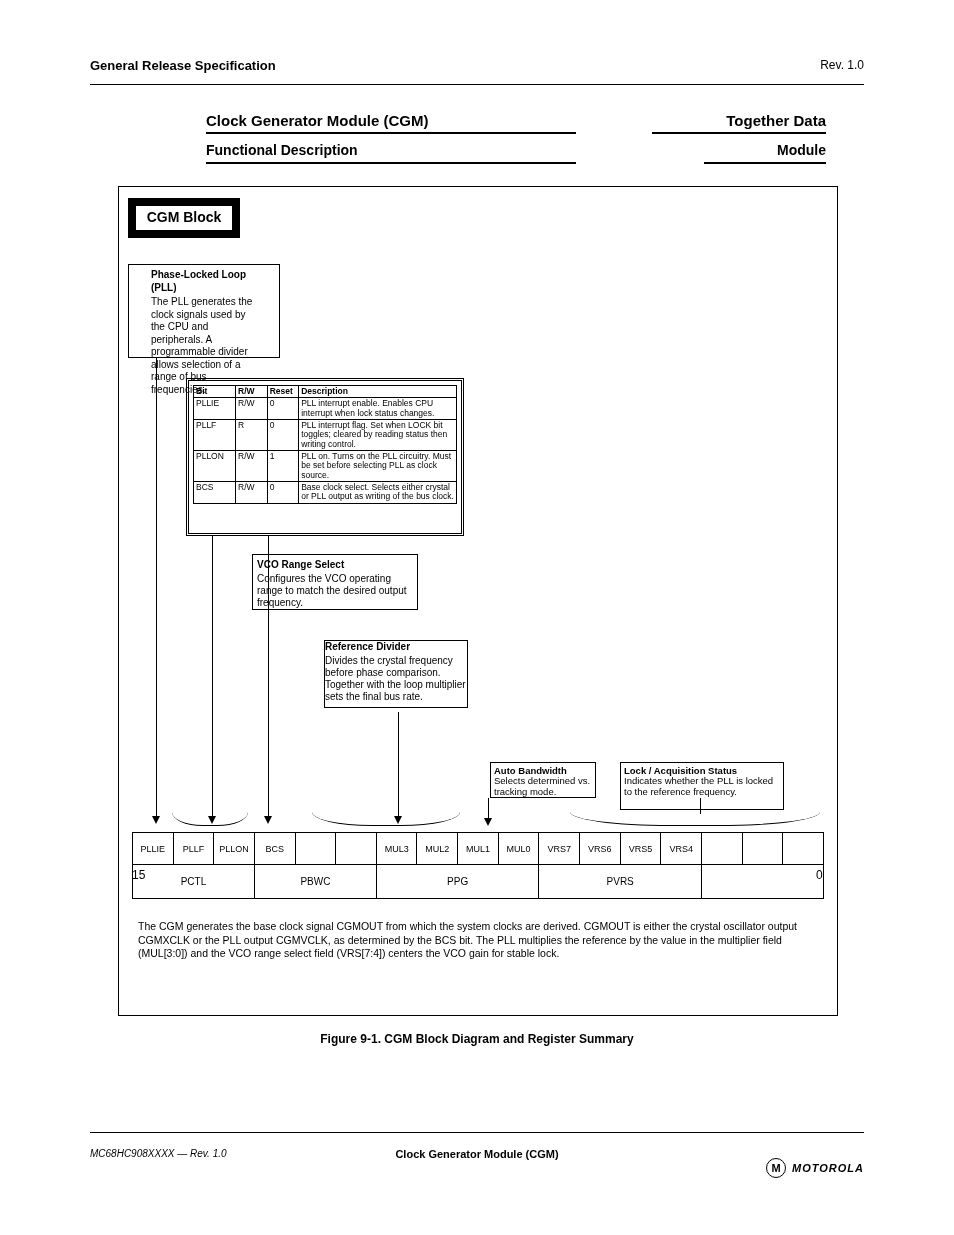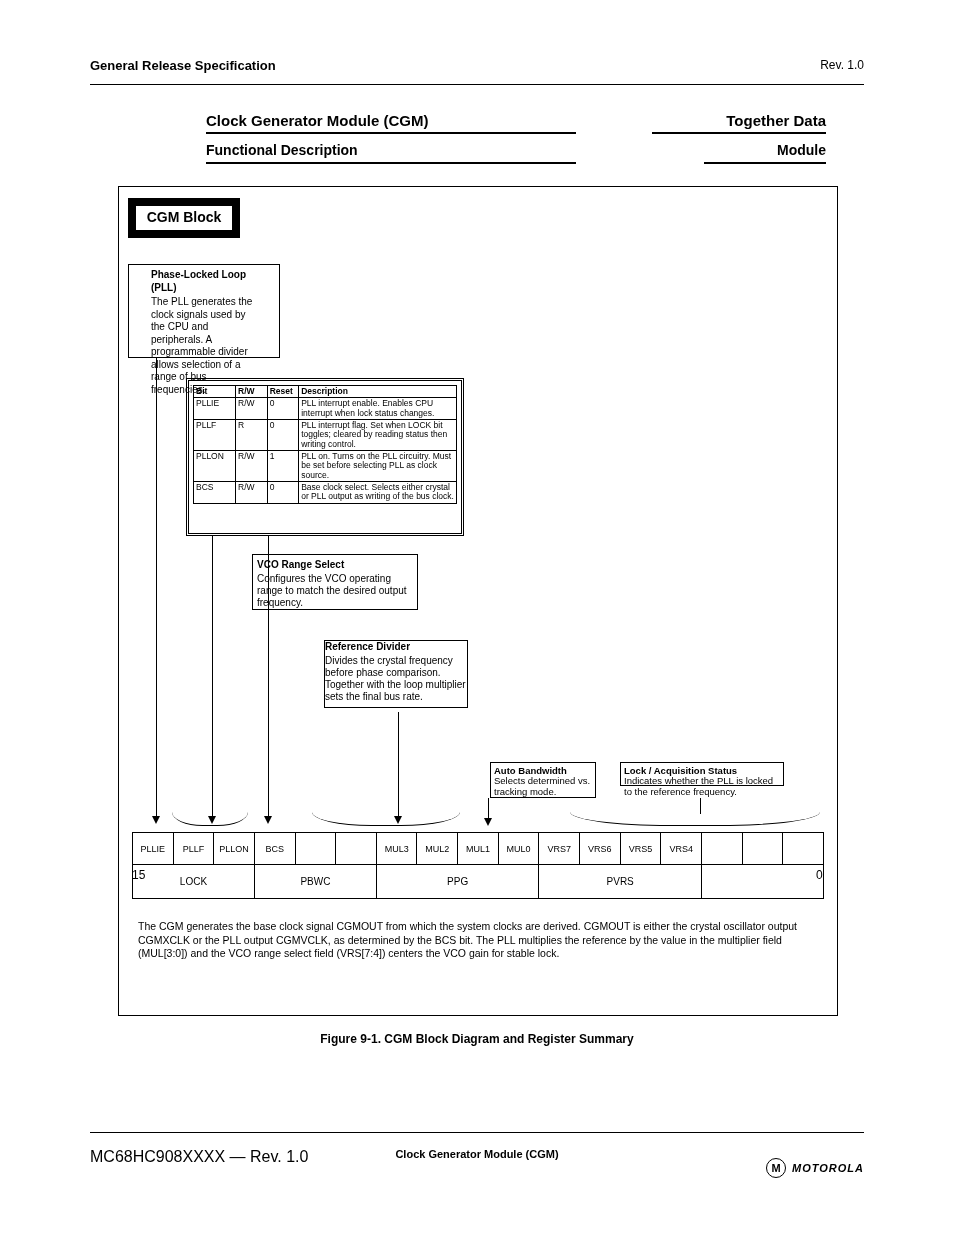--- a/index.html
+++ b/index.html
@@ -74,21 +74,21 @@
     position:absolute; left:324px; top:640px; width:144px; height:68px;
     border:1px solid #000; font-size:10px; line-height:1.2;
   }
   .box4 .title { font-weight:bold; margin-bottom:2px; }
 
   .box5 {
     position:absolute; left:490px; top:762px; width:106px; height:36px;
     border:1px solid #000; padding:3px; font-size:9.5px; line-height:1.1;
   }
   .box6 {
-    position:absolute; left:620px; top:762px; width:164px; height:24px;
+    position:absolute; left:620px; top:762px; width:164px; height:48px;
     border:1px solid #000; padding:3px; font-size:9.5px; line-height:1.1;
   }
 
   
   .vline { position:absolute; width:1px; background:#000; }
   .arrow-head {
     position:absolute; width:0; height:0;
     border-left:4px solid transparent; border-right:4px solid transparent;
     border-top:8px solid #000;
   }
@@ -118,21 +118,21 @@
 
   .fig-caption {
     position:absolute; left:0; right:0; top:1032px;
     text-align:center; font-weight:bold; font-size:12px;
   }
 
   .hr-bot {
     position:absolute; left:90px; right:90px; top:1132px;
     border-top:1.5px solid #000;
   }
-  .ftr-left { position:absolute; left:90px; top:1148px; font-size:16px; }
+  .ftr-left { position:absolute; left:90px; top:1148px; font-size:10px;font-style:italic; }
   .ftr-mid  { position:absolute; left:0; right:0; top:1148px; text-align:center; font-size:11px; font-weight:bold; }
   .logo {
     position:absolute; right:90px; top:1158px;
     font-size:11px; display:flex; align-items:center; gap:6px;
   }
   .logo-circle {
     width:20px; height:20px; border:1.5px solid #000; border-radius:50%;
     display:flex; align-items:center; justify-content:center;
     font-weight:bold; font-size:11px;
   }
@@ -266,21 +266,21 @@
       <td>MUL0</td>
       <td>VRS7</td>
       <td>VRS6</td>
       <td>VRS5</td>
       <td>VRS4</td>
       <td></td>
       <td></td>
       <td></td>
     </tr>
     <tr class="lbl-row">
-      <td colspan="3">LOCK</td>
+      <td colspan="3">PCTL</td>
       <td colspan="3">PBWC</td>
       <td colspan="4">PPG</td>
       <td colspan="4">PVRS</td>
       <td colspan="3"></td>
     </tr>
   </tbody>
     </table>
   <div class="bit-num" style="left:132px; top:822px;">15</div>
   <div class="bit-num" style="left:816px; top:822px;">0</div>
 

